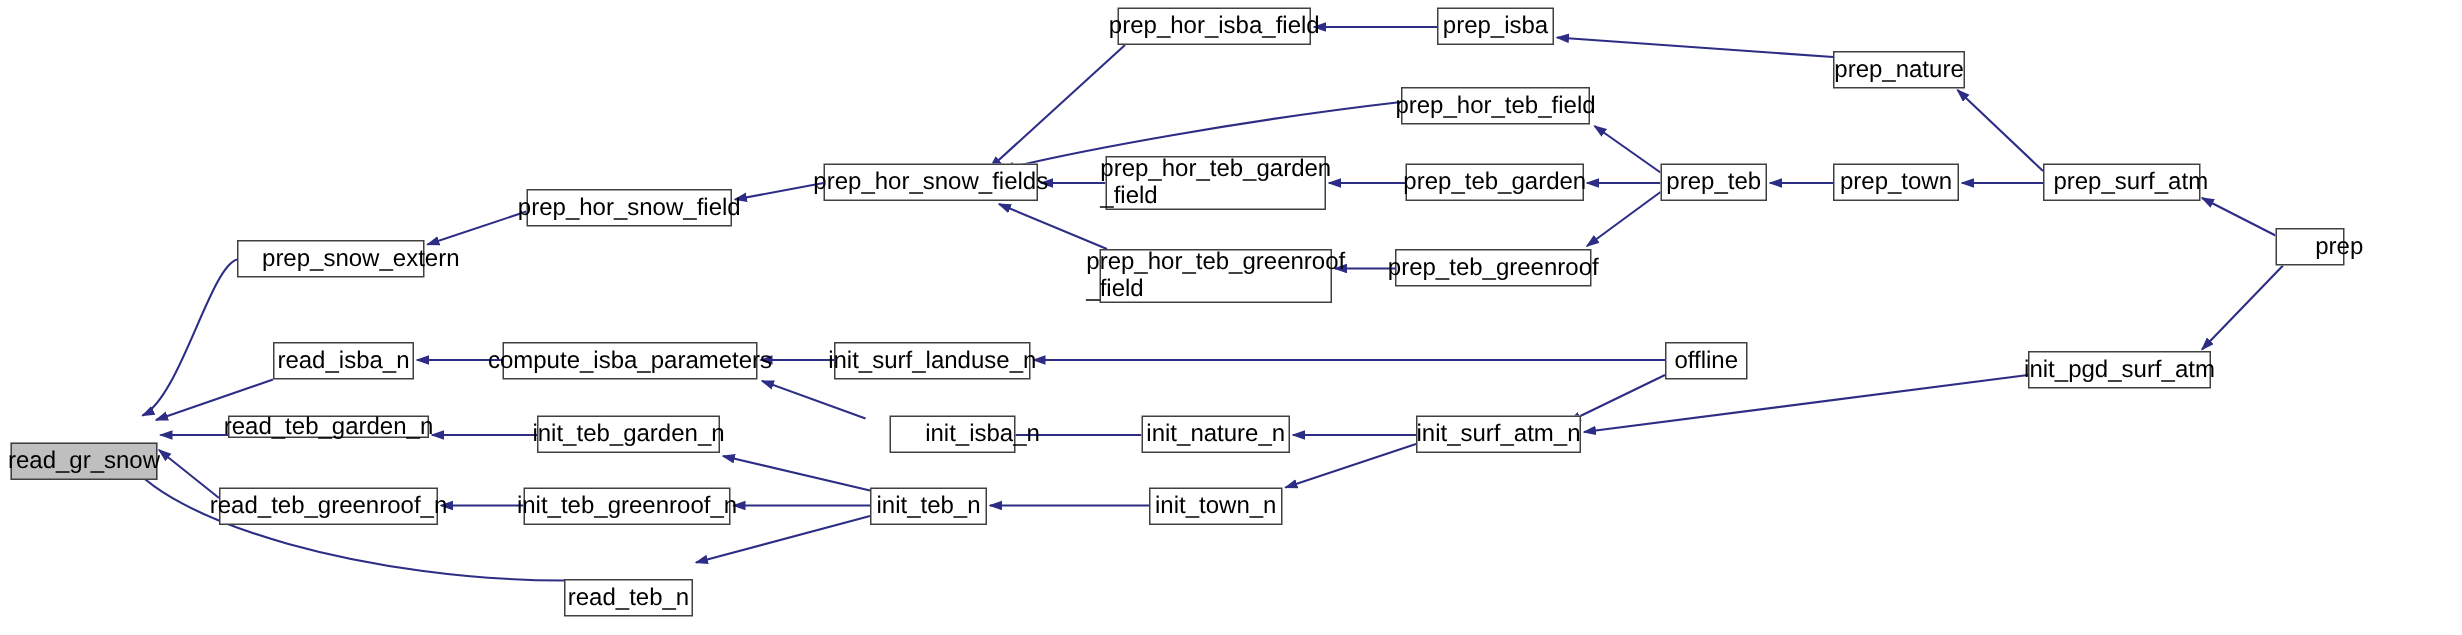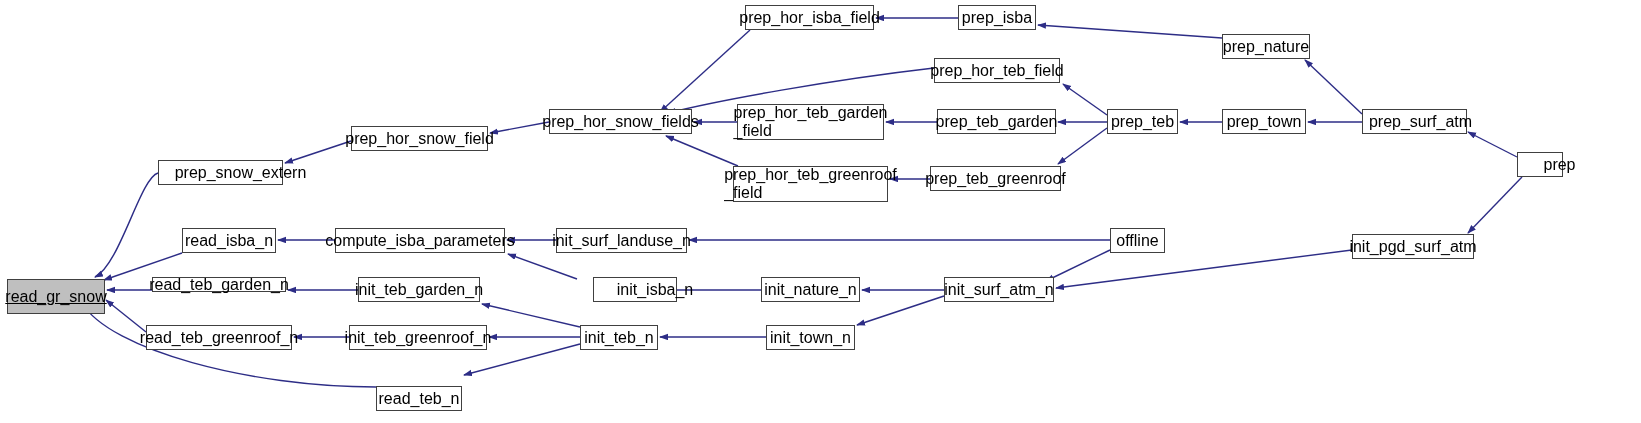--- a/index.html
+++ b/index.html
@@ -94,21 +94,21 @@
         <path d="M 580,337 L 489,337" fill="none" stroke="#2d2d86" stroke-width="1.4" marker-end="url(#arrow)"></path>
         <path d="M 580,344 L 464,375" fill="none" stroke="#2d2d86" stroke-width="1.4" marker-end="url(#arrow)"></path>
         <path d="M 766,337 L 660,337" fill="none" stroke="#2d2d86" stroke-width="1.4" marker-end="url(#arrow)"></path>
         <path d="M 944,290 L 862,290" fill="none" stroke="#2d2d86" stroke-width="1.4" marker-end="url(#arrow)"></path>
         <path d="M 944,296 L 857,325" fill="none" stroke="#2d2d86" stroke-width="1.4" marker-end="url(#arrow)"></path>
         <path d="M 1110,250 L 1046,281" fill="none" stroke="#2d2d86" stroke-width="1.4" marker-end="url(#arrow)"></path>
         <path d="M 1352,250 L 1056,288" fill="none" stroke="#2d2d86" stroke-width="1.4" marker-end="url(#arrow)"></path>
       </g>
   </svg>
   <div id="node-layer">
-      <div class="node highlight" style="left: 7px; top: 279px; width: 98px; height: 35px; text-decoration: underline;">read_gr_snow</div>
+      <div class="node highlight" style="left: 7px; top: 295px; width: 98px; height: 25px;">read_gr_snow</div>
       <div class="node" style="left: 158px; top: 160px; width: 125px; height: 25px; padding-left: 40px;">prep_snow_extern</div>
       <div class="node" style="left: 182px; top: 228px; width: 94px; height: 25px;">read_isba_n</div>
       <div class="node" style="left: 152px; top: 277px; width: 134px; height: 15px;">read_teb_garden_n</div>
       <div class="node" style="left: 146px; top: 325px; width: 146px; height: 25px;">read_teb_greenroof_n</div>
       <div class="node" style="left: 376px; top: 373px; width: 86px; height: 25px; margin-top: 13px;">read_teb_n</div>
       <div class="node" style="left: 351px; top: 126px; width: 137px; height: 25px;">prep_hor_snow_field</div>
       <div class="node" style="left: 335px; top: 228px; width: 170px; height: 25px;">compute_isba_parameters</div>
       <div class="node" style="left: 358px; top: 277px; width: 122px; height: 25px;">init_teb_garden_n</div>
       <div class="node" style="left: 349px; top: 325px; width: 138px; height: 25px;">init_teb_greenroof_n</div>
       <div class="node" style="left: 549px; top: 109px; width: 143px; height: 25px;">prep_hor_snow_fields</div>

